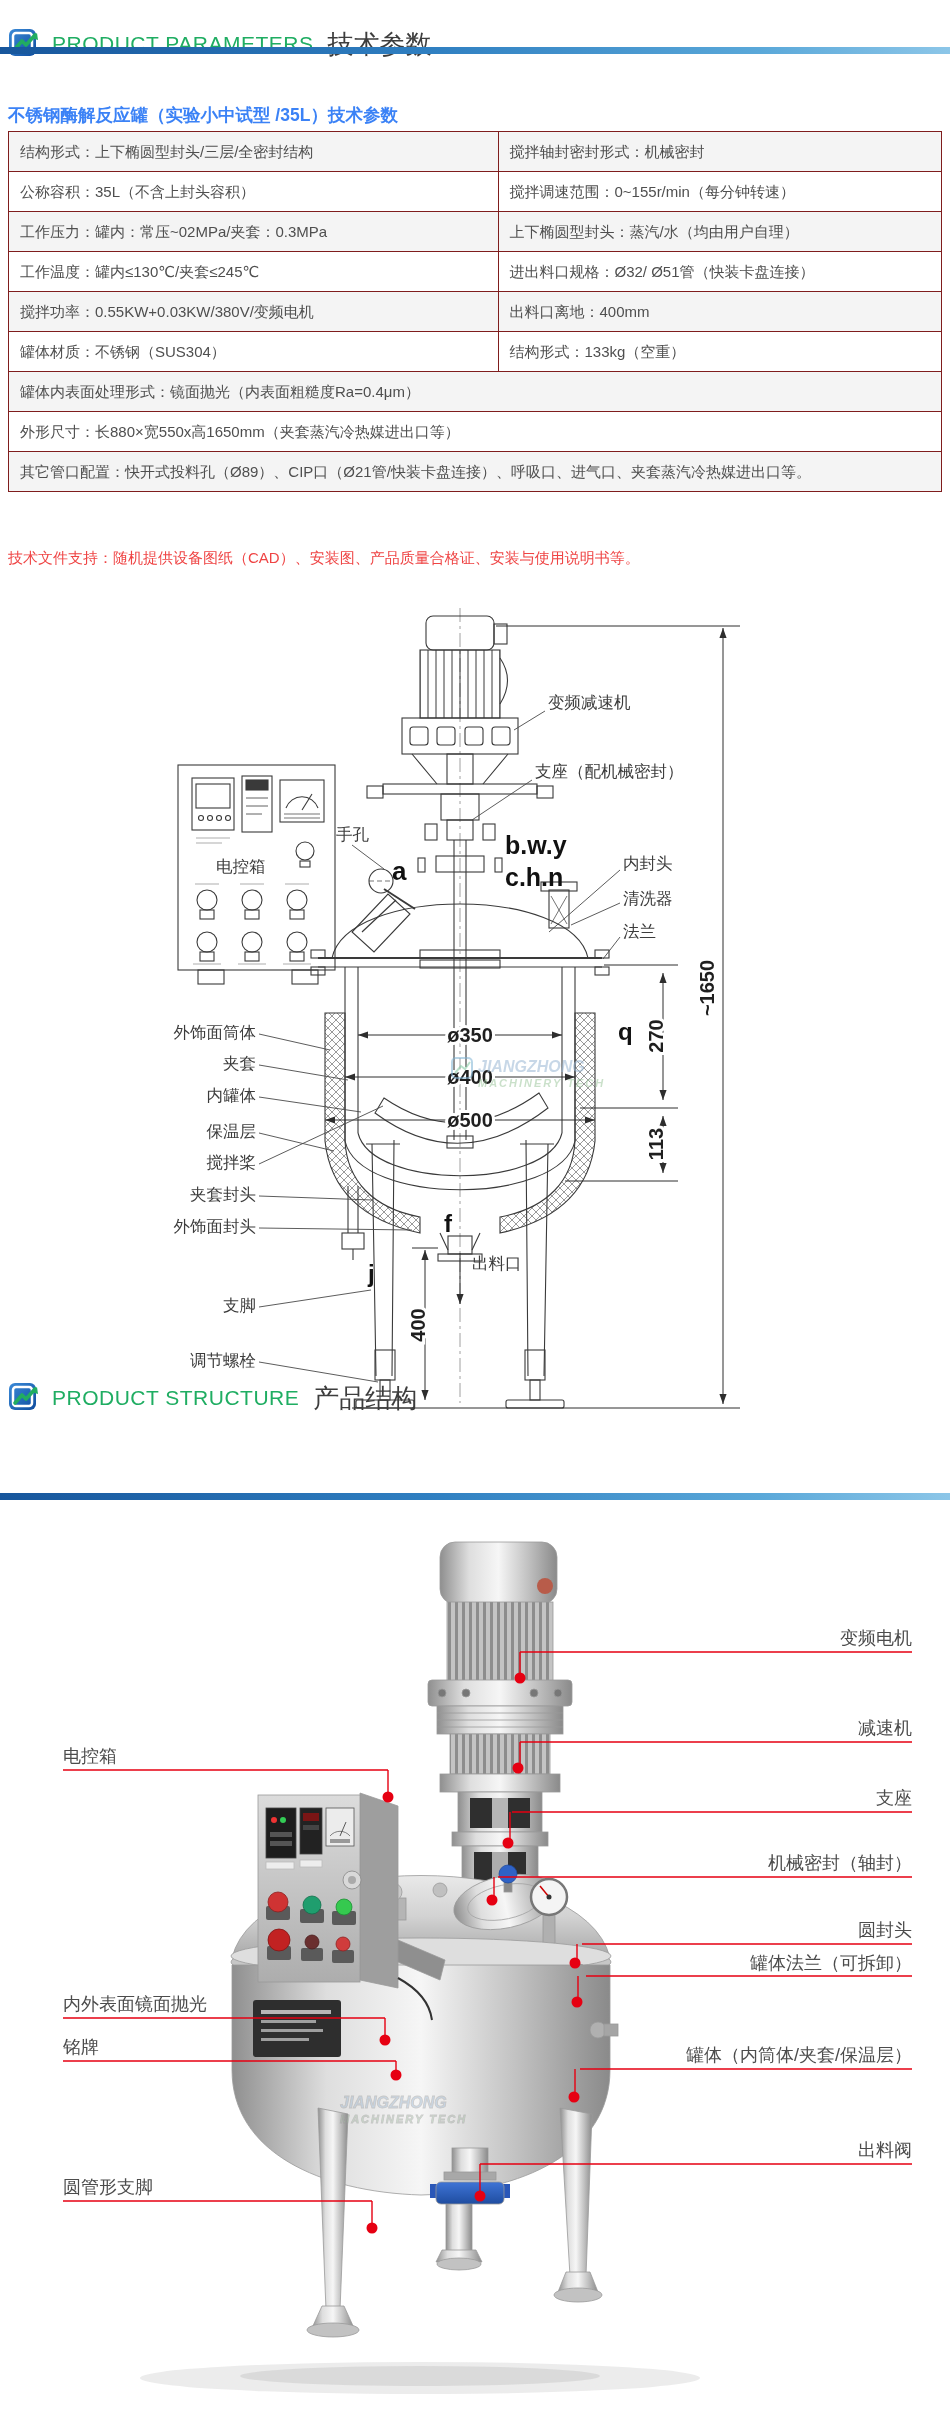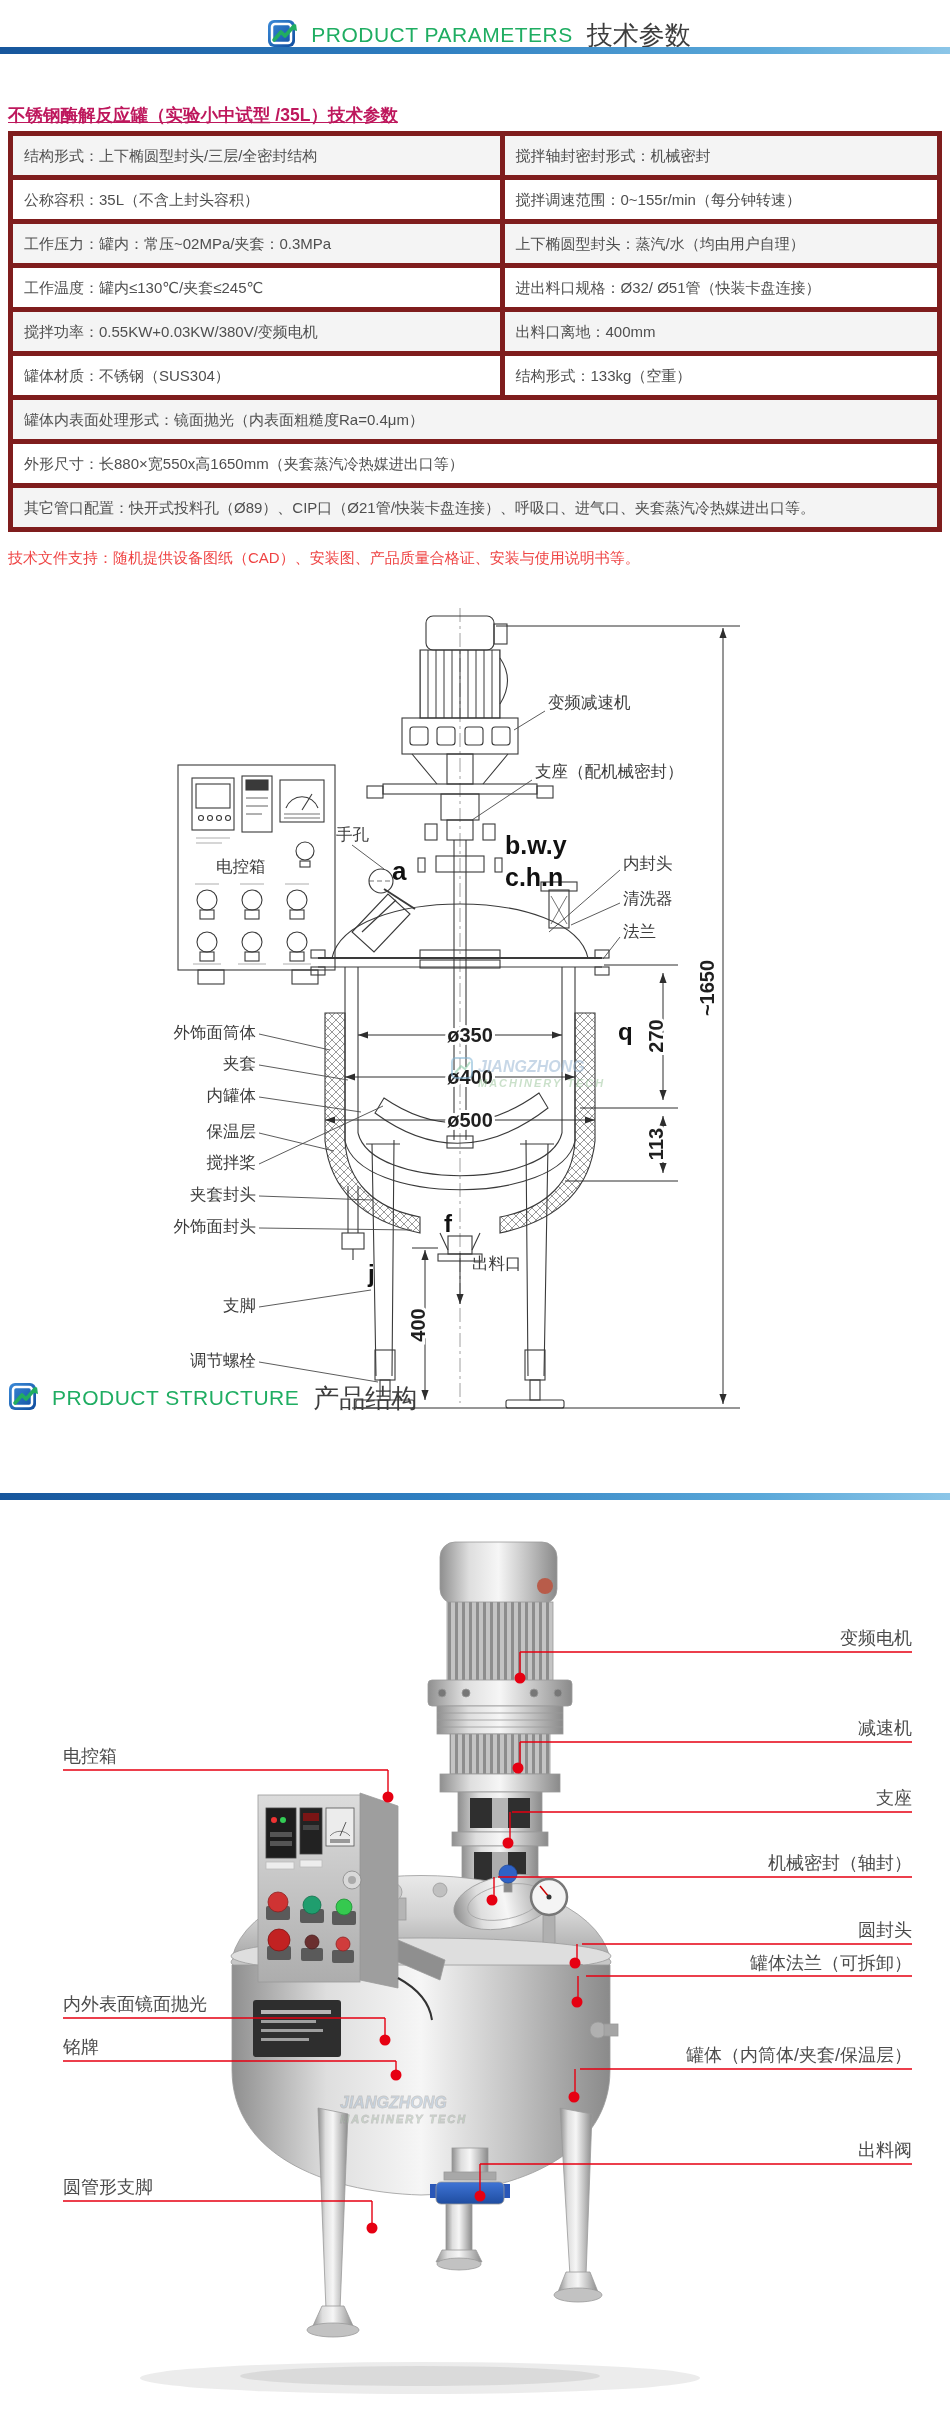--- a/index.html
+++ b/index.html
@@ -8,23 +8,23 @@
 
   
   .sec-hdr{position:absolute;left:0;width:950px;height:44px;display:flex;align-items:center;}
   .logo{position:relative;margin-left:8px;width:32px;height:32px;flex:0 0 auto;}
   .hdr-en{margin-left:12px;font-size:21px;letter-spacing:0.5px;color:#1fad62;white-space:nowrap;}
   .hdr-zh{margin-left:14px;font-size:26px;color:#3d3d3d;white-space:nowrap;}
   .blue-bar{position:absolute;left:0;width:950px;height:7px;
     background:linear-gradient(to right,#17569c,#2f7fc1 45%,#5aa8d9 80%,#8cc6e8);}
 
   
-  .p-title{position:absolute;left:8px;top:103px;width:934px;font-size:17.5px;font-weight:bold;color:#be185d;text-decoration:underline;}
+  .p-title{position:absolute;left:8px;top:103px;width:934px;font-size:17.5px;font-weight:bold;color:#3b82f6;}
   table.ptable{position:absolute;left:8px;top:131px;width:934px;border-collapse:collapse;table-layout:fixed;}
-  table.ptable td{border:5px solid #7f1d1d;font-size:15px;color:#4f4f4f;padding:9px 11px;line-height:21px;background:#fff;vertical-align:middle;}
+  table.ptable td{border:1px solid #7f1d1d;font-size:15px;color:#4f4f4f;padding:9px 11px;line-height:21px;background:#fff;vertical-align:middle;}
   table.ptable tr.alt td{background:#f4f4f4;}
   .note{position:absolute;left:8px;top:549px;width:934px;font-size:15px;color:#ef4444;}
 
   
   text{font-family:"Liberation Sans","DejaVu Sans",sans-serif;}
   .dlbl{font-size:16.5px;fill:#3c3c3c;}
   .dim{font-size:20px;font-weight:bold;fill:#1f1f1f;paint-order:stroke;stroke:#ffffff;stroke-width:6px;}
   .ltr{font-weight:bold;fill:#111;}
   .plbl{font-size:18px;fill:#4c4c4c;}
   .wm1{font-size:16px;font-style:italic;font-weight:bold;fill:#9bb8d4;}
@@ -32,21 +32,21 @@
 
   svg{position:absolute;left:0;}
   #drawing-svg{top:588px;}
   #structure-svg{top:1510px;}
 </style>
 </head>
 <body>
 
 <div id="page">
 
-  <div class="sec-hdr" style="top:13px;justify-content:center;">
+  <div class="sec-hdr" style="top:22px;">
     <span class="logo">
       <svg width="32" height="32" viewBox="0 0 32 32">
         <defs>
           <linearGradient id="lg1" x1="0" y1="0" x2="1" y2="1">
             <stop offset="0" stop-color="#3b8ad8"></stop>
               <stop offset="1" stop-color="#0f4d9e"></stop>
           </linearGradient>
         </defs>
         <rect x="1" y="1" width="27" height="27" rx="6" fill="url(#lg1)"></rect>
         <rect x="5" y="5" width="19" height="19" rx="3" fill="none" stroke="#fff" stroke-width="2.5"></rect>

